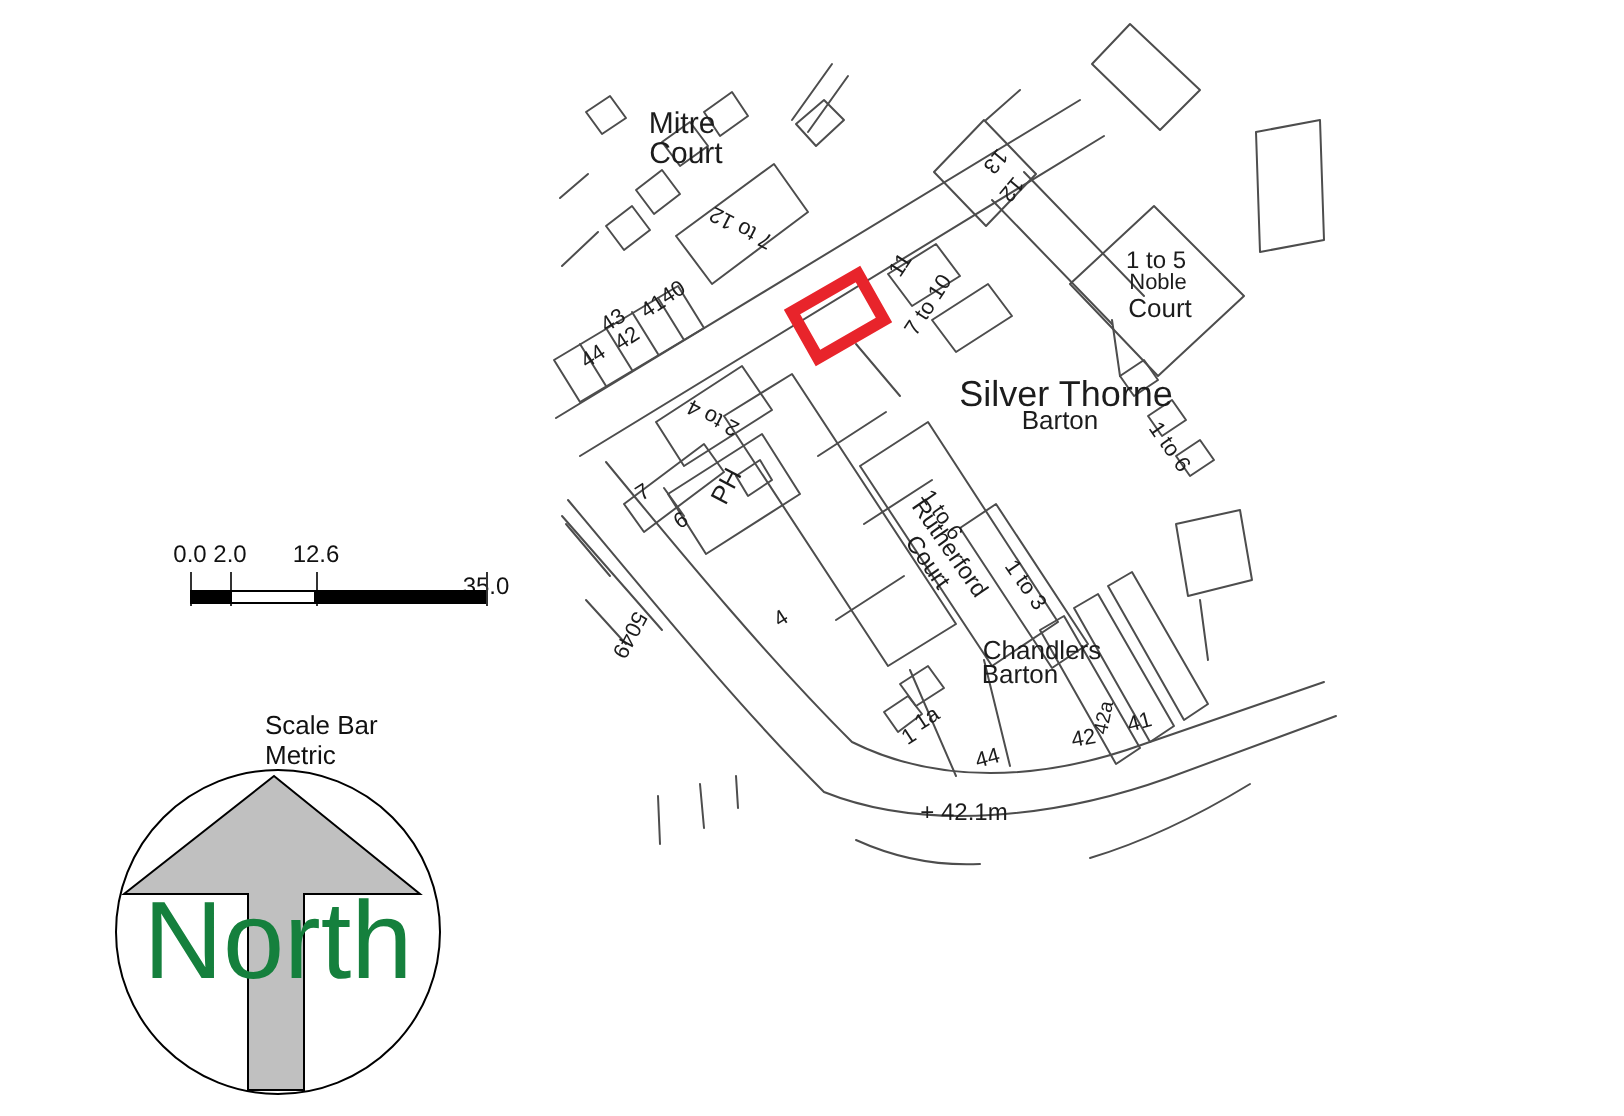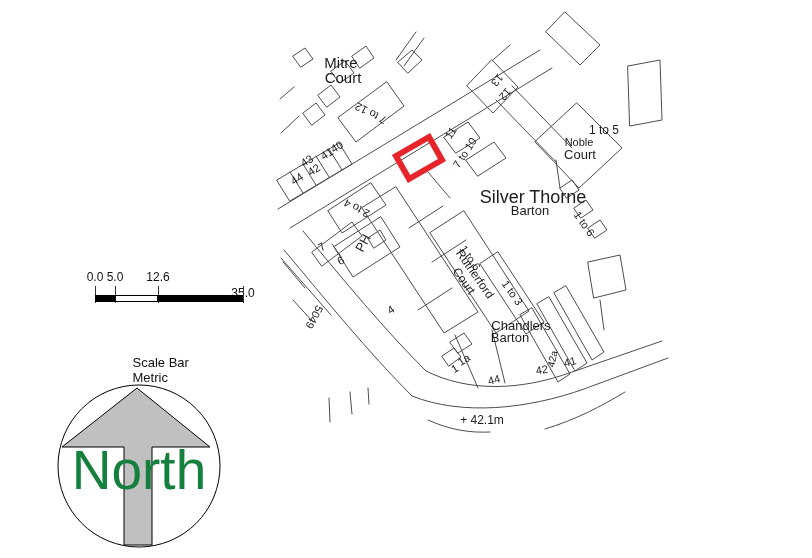--- a/index.html
+++ b/index.html
@@ -160,21 +160,21 @@
       <div class="map-label" style="left: 371px; top: 113px; font-size: 11px; transform: translate(-50%, -50%) rotate(207deg);">7 to 12</div>
       <div class="map-label" style="left: 297px; top: 179px; font-size: 11px; transform: translate(-50%, -50%) rotate(-33deg);">44</div>
       <div class="map-label" style="left: 307px; top: 161px; font-size: 11px; transform: translate(-50%, -50%) rotate(-33deg);">43</div>
       <div class="map-label" style="left: 314px; top: 170px; font-size: 11px; transform: translate(-50%, -50%) rotate(-33deg);">42</div>
       <div class="map-label" style="left: 327px; top: 154px; font-size: 11px; transform: translate(-50%, -50%) rotate(-33deg);">41</div>
       <div class="map-label" style="left: 337px; top: 147px; font-size: 11px; transform: translate(-50%, -50%) rotate(-33deg);">40</div>
       <div class="map-label" style="left: 451px; top: 133px; font-size: 11px; transform: translate(-50%, -50%) rotate(-57deg);">11</div>
       <div class="map-label" style="left: 465px; top: 153px; font-size: 11px; transform: translate(-50%, -50%) rotate(-57deg);">7 to 10</div>
       <div class="map-label" style="left: 497px; top: 80px; font-size: 11px; transform: translate(-50%, -50%) rotate(130deg);">13</div>
       <div class="map-label" style="left: 505px; top: 94px; font-size: 11px; transform: translate(-50%, -50%) rotate(130deg);">12</div>
-      <div class="map-label" style="left: 578px; top: 130px; font-size: 12px; transform: translate(-50%, -50%) rotate(0deg); margin-left: 26px;">1 to 5</div>
+      <div class="map-label" style="left: 578px; top: 130px; font-size: 12px; transform: translate(-50%, -50%) rotate(0deg);">1 to 5</div>
       <div class="map-label" style="left: 579px; top: 142px; font-size: 11px; transform: translate(-50%, -50%) rotate(0deg);">Noble</div>
       <div class="map-label" style="left: 580px; top: 154px; font-size: 13px; transform: translate(-50%, -50%) rotate(0deg);">Court</div>
       <div class="map-label" style="left: 533px; top: 197px; font-size: 18px; transform: translate(-50%, -50%) rotate(0deg);">Silver Thorne</div>
       <div class="map-label" style="left: 530px; top: 210px; font-size: 13px; transform: translate(-50%, -50%) rotate(0deg);">Barton</div>
       <div class="map-label" style="left: 584px; top: 224px; font-size: 11px; transform: translate(-50%, -50%) rotate(55deg);">1 to 6</div>
       <div class="map-label" style="left: 357px; top: 208px; font-size: 11px; transform: translate(-50%, -50%) rotate(207deg);">2 to 4</div>
       <div class="map-label" style="left: 363px; top: 243px; font-size: 13px; transform: translate(-50%, -50%) rotate(-62deg);">PH</div>
       <div class="map-label" style="left: 322px; top: 247px; font-size: 11px; transform: translate(-50%, -50%) rotate(-33deg);">7</div>
       <div class="map-label" style="left: 341px; top: 261px; font-size: 11px; transform: translate(-50%, -50%) rotate(-33deg);">6</div>
       <div class="map-label" style="left: 314px; top: 317px; font-size: 11px; transform: translate(-50%, -50%) rotate(118deg);">5049</div>
@@ -184,29 +184,29 @@
       <div class="map-label" style="left: 464px; top: 281px; font-size: 12px; transform: translate(-50%, -50%) rotate(55deg);">Court</div>
       <div class="map-label" style="left: 512px; top: 293px; font-size: 11px; transform: translate(-50%, -50%) rotate(55deg);">1 to 3</div>
       <div class="map-label" style="left: 521px; top: 325px; font-size: 13px; transform: translate(-50%, -50%) rotate(0deg);">Chandlers</div>
       <div class="map-label" style="left: 510px; top: 337px; font-size: 13px; transform: translate(-50%, -50%) rotate(0deg);">Barton</div>
       <div class="map-label" style="left: 464px; top: 360px; font-size: 11px; transform: translate(-50%, -50%) rotate(-33deg);">1a</div>
       <div class="map-label" style="left: 455px; top: 369px; font-size: 11px; transform: translate(-50%, -50%) rotate(-33deg);">1</div>
       <div class="map-label" style="left: 494px; top: 380px; font-size: 11px; transform: translate(-50%, -50%) rotate(-15deg);">44</div>
       <div class="map-label" style="left: 542px; top: 370px; font-size: 11px; transform: translate(-50%, -50%) rotate(-10deg);">42</div>
       <div class="map-label" style="left: 553px; top: 359px; font-size: 10px; transform: translate(-50%, -50%) rotate(-78deg);">42a</div>
       <div class="map-label" style="left: 570px; top: 362px; font-size: 11px; transform: translate(-50%, -50%) rotate(-15deg);">41</div>
-      <div class="map-label" style="left: 482px; top: 420px; font-size: 12px; transform: translate(-50%, -50%) rotate(0deg);">+ 42.1m</div>
+      <div class="map-label" style="left: 482px; top: 406px; font-size: 12px; transform: translate(-50%, -50%) rotate(0deg);">+ 42.1m</div>
     </div>
 </div>
 
 <div id="scalebar">
   <div id="scalebar-parts">
       <span class="tick-label" style="left: 7px;">0.0</span>
       <div class="tick-line" style="left: 7px;"></div>
-      <span class="tick-label" style="left: 27px;">5.0</span>
+      <span class="tick-label" style="left: 27px;">2.0</span>
       <div class="tick-line" style="left: 27px;"></div>
       <span class="tick-label" style="left: 70px;">12.6</span>
       <div class="tick-line" style="left: 70px;"></div>
       <span class="tick-label" style="left: 155px; margin-top: 16px;">35.0</span>
       <div class="tick-line" style="left: 155px;"></div>
       <div class="seg" style="left: 7px; width: 20px; background: rgb(0, 0, 0);"></div>
       <div class="seg" style="left: 27px; width: 43px; background: rgb(255, 255, 255);"></div>
       <div class="seg" style="left: 70px; width: 85px; background: rgb(0, 0, 0);"></div>
     </div>
   <div id="scalebar-caption">Scale Bar Metric</div>

